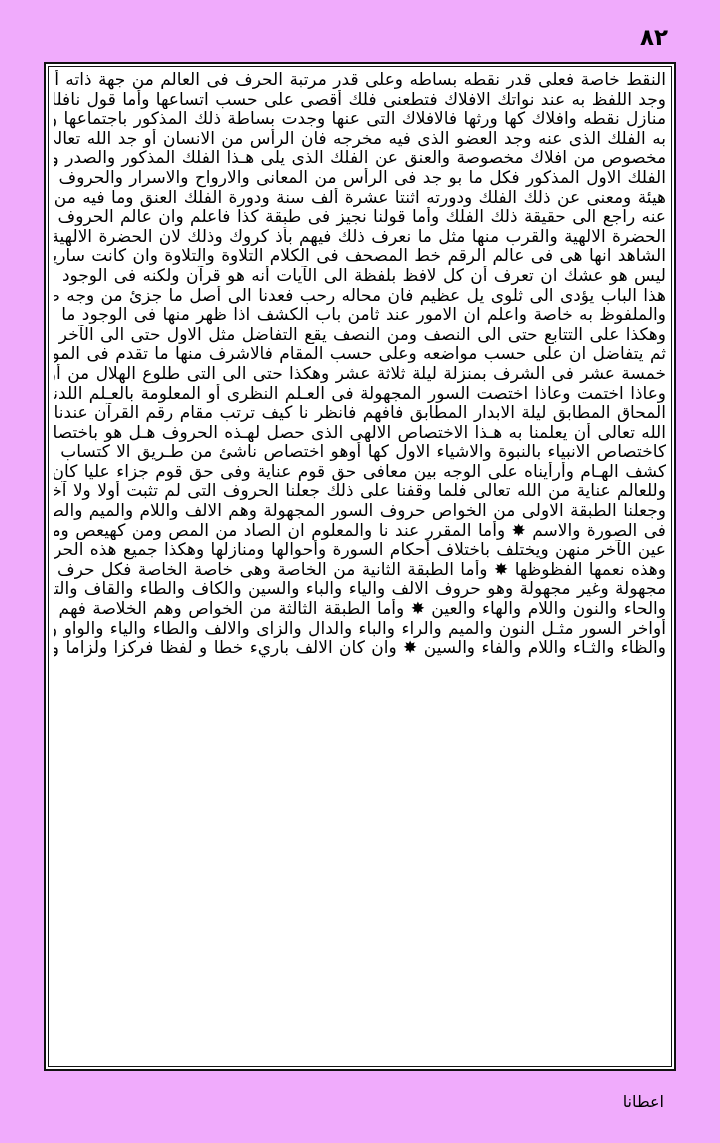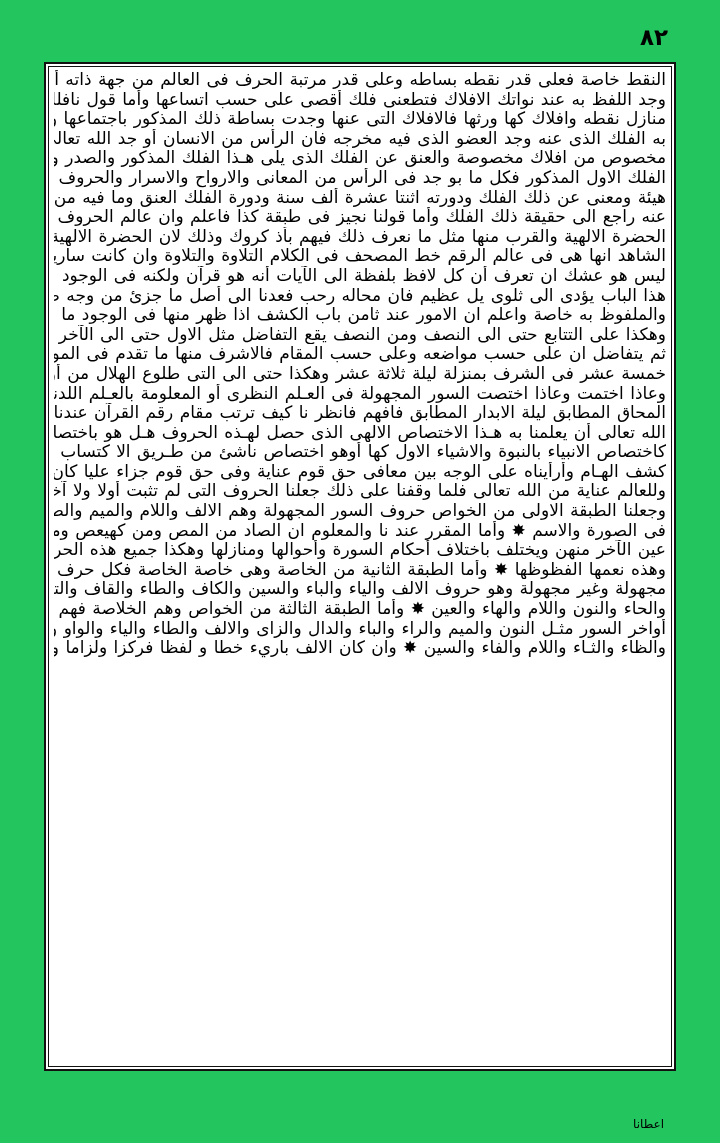--- a/index.html
+++ b/index.html
@@ -11,21 +11,21 @@
     width: 720px;
     height: 1143px;
     font-family: "DejaVu Sans", sans-serif;
     color: #000000;
     position: relative;
     overflow: hidden;
   }
   .page {
     position: absolute;
     inset: 0;
-    background: #22c55e;
+    background: #f0abfc;
   }
   .page-number {
     position: absolute;
     top: 24px;
     right: 52px;
     font-family: "DejaVu Sans", sans-serif;
     font-size: 23px;
     font-weight: bold;
     letter-spacing: 1px;
     direction: rtl;
@@ -66,25 +66,25 @@
   }
   .line {
     display: block;
     white-space: nowrap;
     overflow: hidden;
     text-align: justify;
     text-align-last: justify;
   }
   .catchword {
     position: absolute;
-    bottom: 12px;
+    bottom: 32px;
     right: 56px;
     direction: rtl;
     font-family: "DejaVu Sans", sans-serif;
-    font-size: 12px;
+    font-size: 16px;
   }
   .center-last {
     text-align-last: center;
   }
 </style>
 </head>
 <body>
 
 <div class="page">
 

